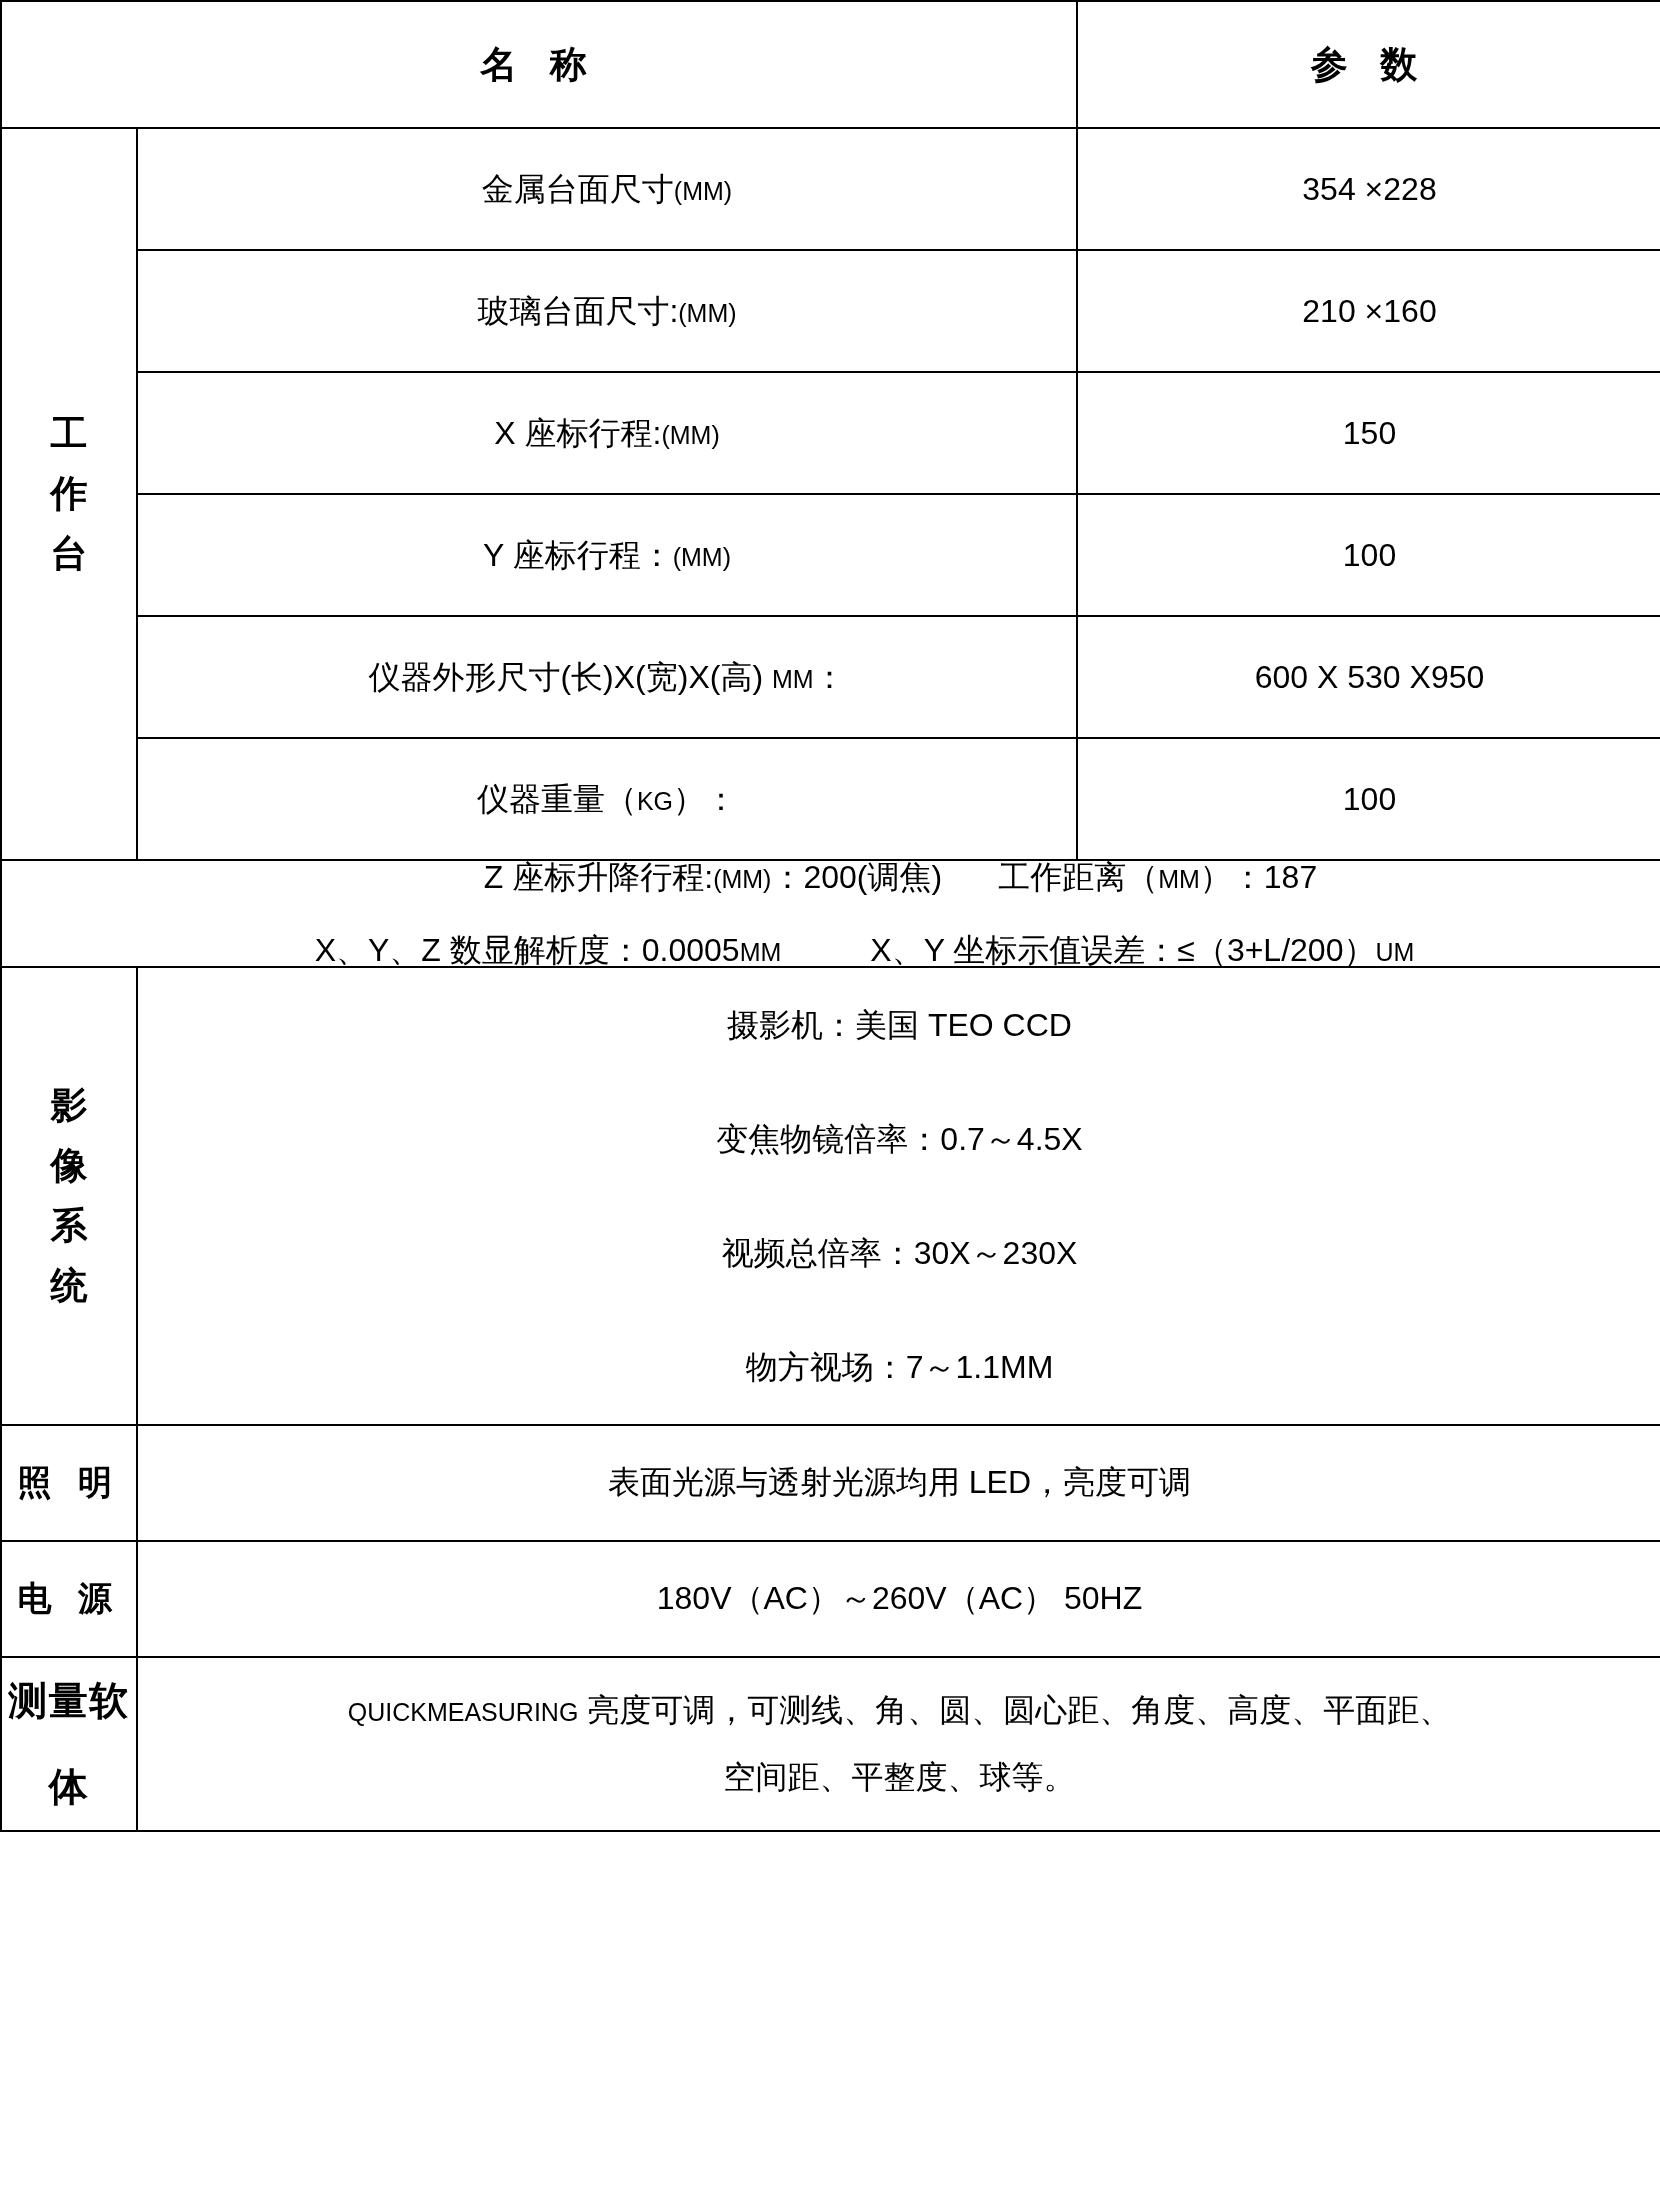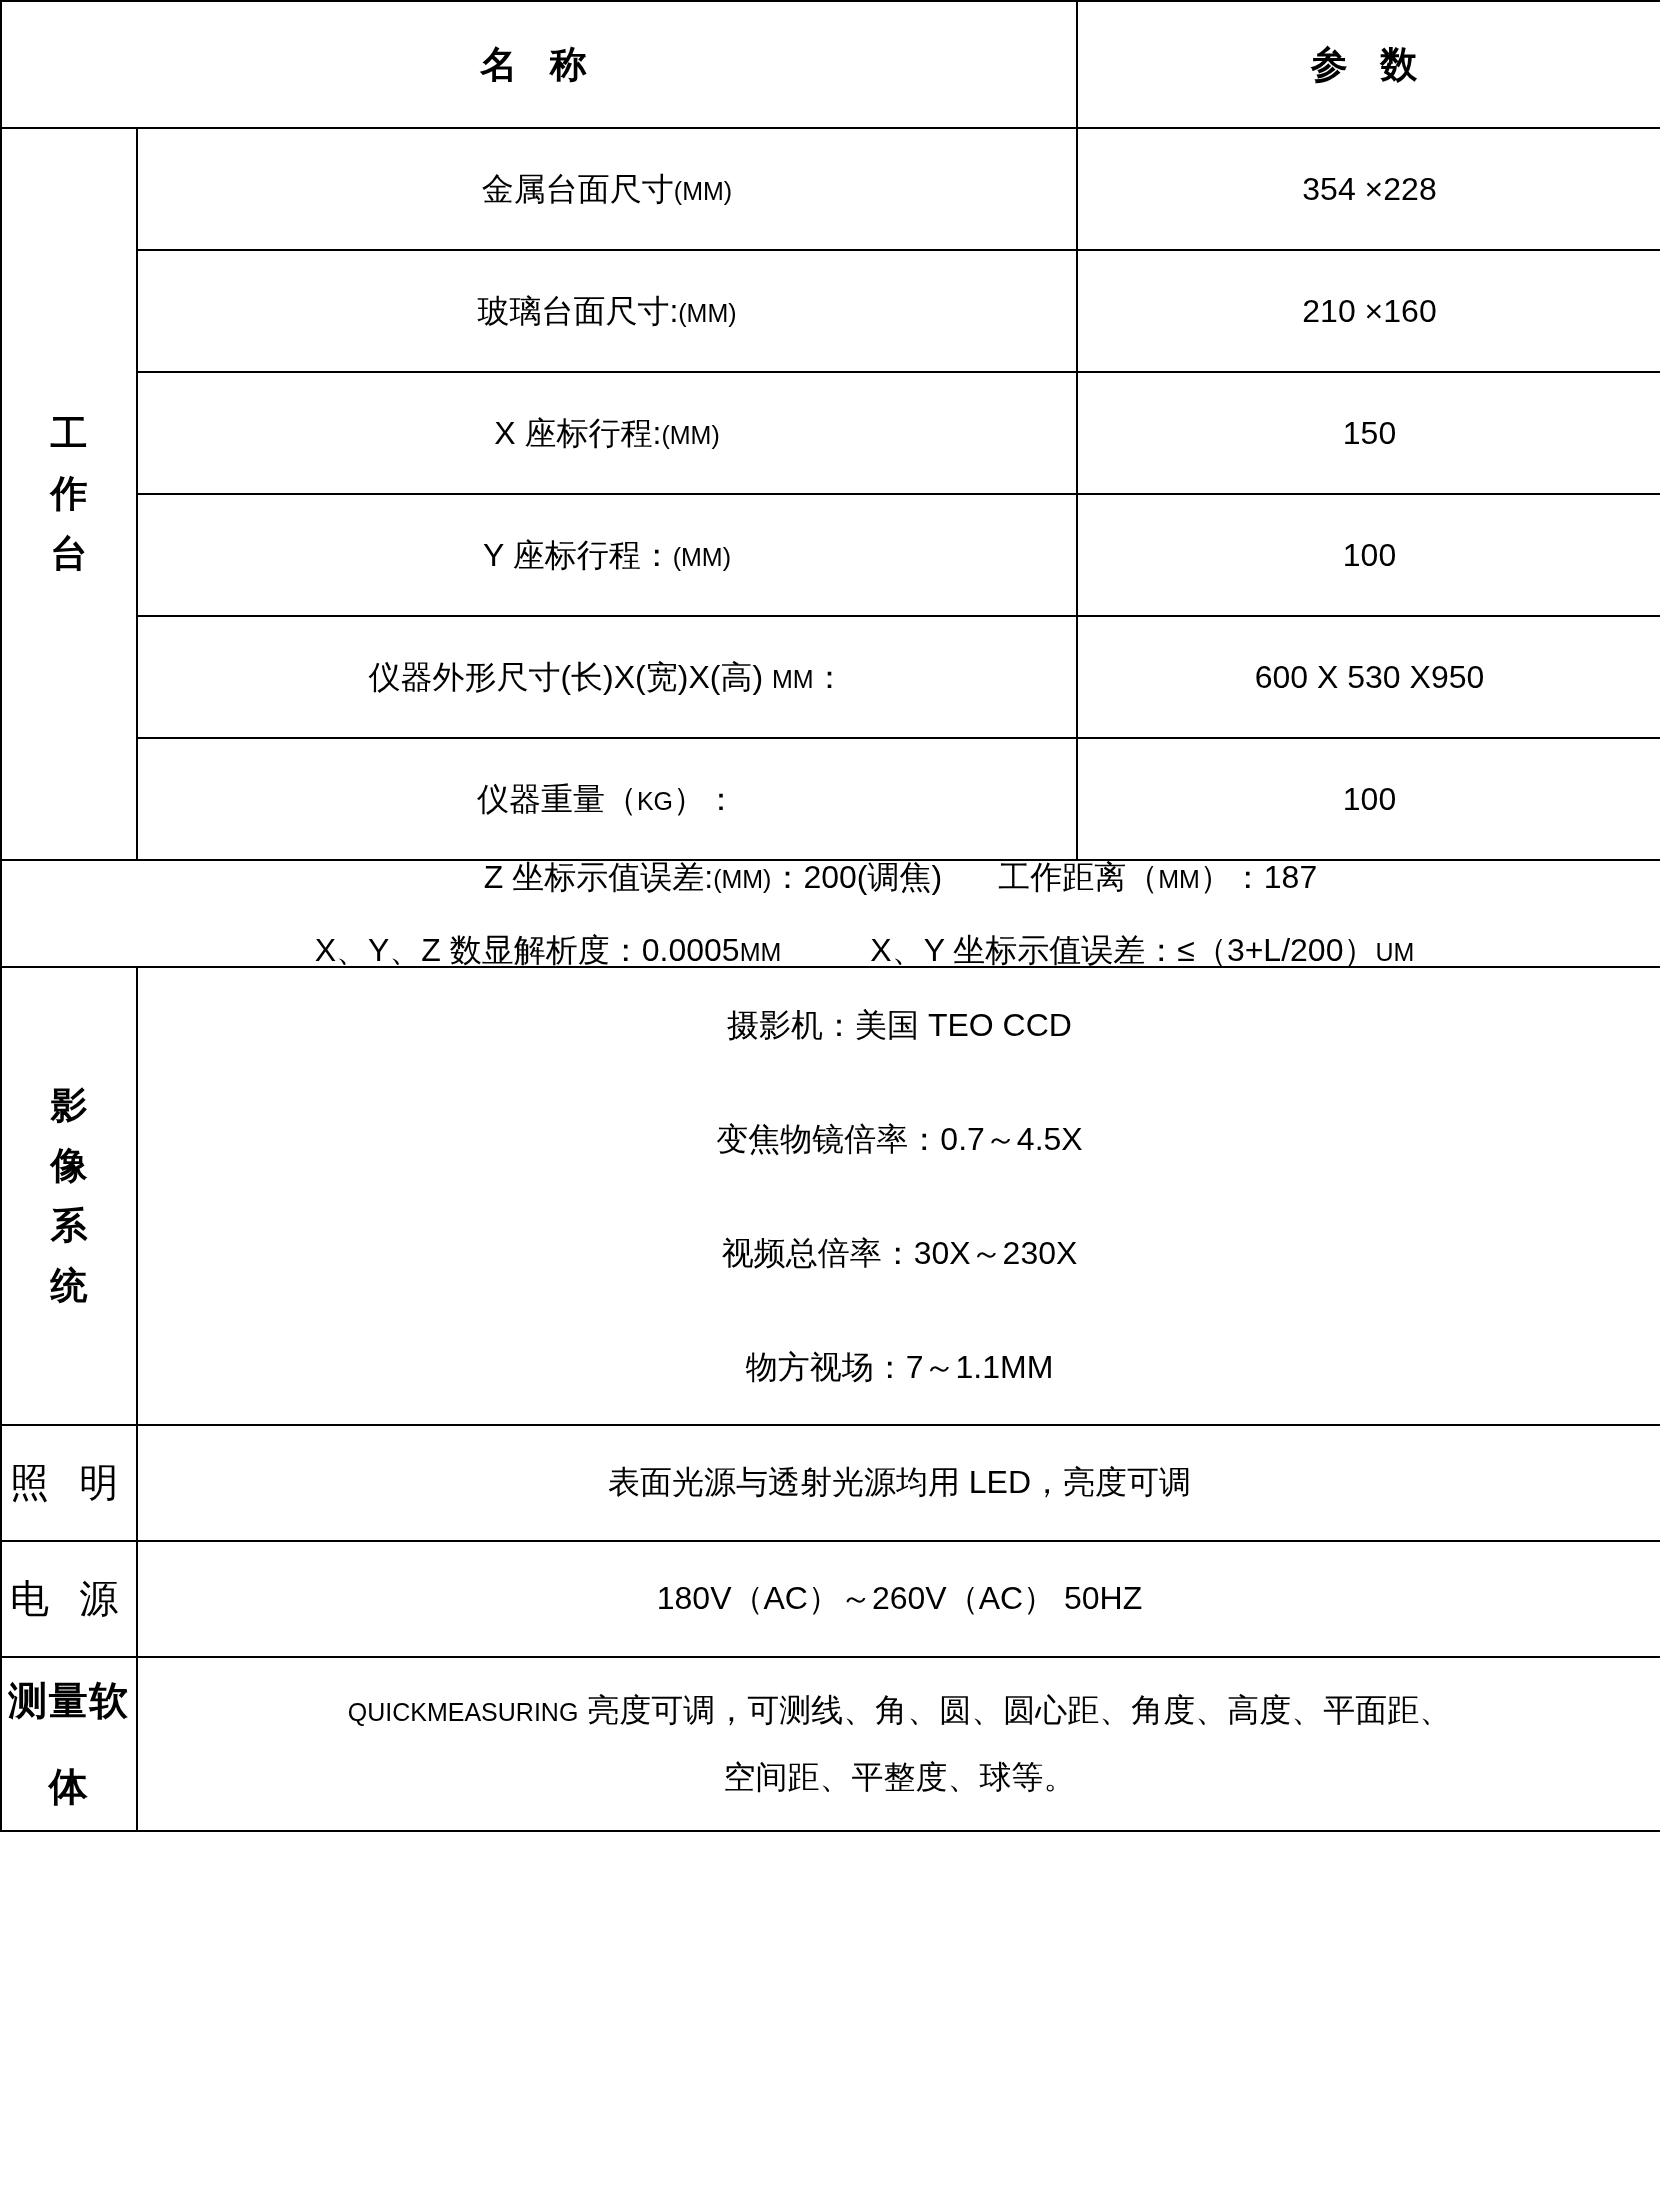--- a/index.html
+++ b/index.html
@@ -88,22 +88,22 @@
 
   
   .img-line {
     font-size: 32px;
     text-align: left;
     padding-left: 20.5px;
     height: 114px;
     line-height: 1.25;
   }
   .lbl-h {
-    font-size: 39px;
-    font-weight: normal;
+    font-size: 34px;
+    font-weight: bold;
     letter-spacing: 0.25em;
     text-align: center;
   }
   .row-left {
     font-size: 32px;
     text-align: left;
     padding-left: 20.5px;
     line-height: 1.3;
   }
   .r-ill { height: 116px; }
@@ -165,21 +165,21 @@
         <td class="itemname"><span>仪器外形尺寸(长)X(宽)X(高) </span><span class="sc">MM</span><span>：</span></td>
         <td class="itemval">600 X 530 X950</td>
       </tr>
       <tr class="r-h">
         <td class="itemname"><span>仪器重量（</span><span class="sc">KG</span><span>）：</span></td>
         <td class="itemval">100</td>
       </tr>
 
       <tr>
         <td class="zblock" colspan="3">
-          <div class="l1"><span>Z 坐标示值误差:</span><span class="sc">(MM)</span><span>：200(调焦)</span><span class="gap"></span><span>工作距离（</span><span class="sc">MM</span><span>）：187</span></div>
+          <div class="l1"><span>Z 座标升降行程:</span><span class="sc">(MM)</span><span>：200(调焦)</span><span class="gap"></span><span>工作距离（</span><span class="sc">MM</span><span>）：187</span></div>
           <div class="l2"><span>X、Y、Z 数显解析度：0.0005</span><span class="sc">MM</span><span class="gap2"></span><span>X、Y 坐标示值误差：≤（3+L/200）</span><span class="sc">UM</span></div>
         </td>
       </tr>
 
       <tr>
         <td class="vlabel" rowspan="4">
           <span class="ch">影</span>
           <span class="ch">像</span>
           <span class="ch">系</span>
           <span class="ch">统</span>

